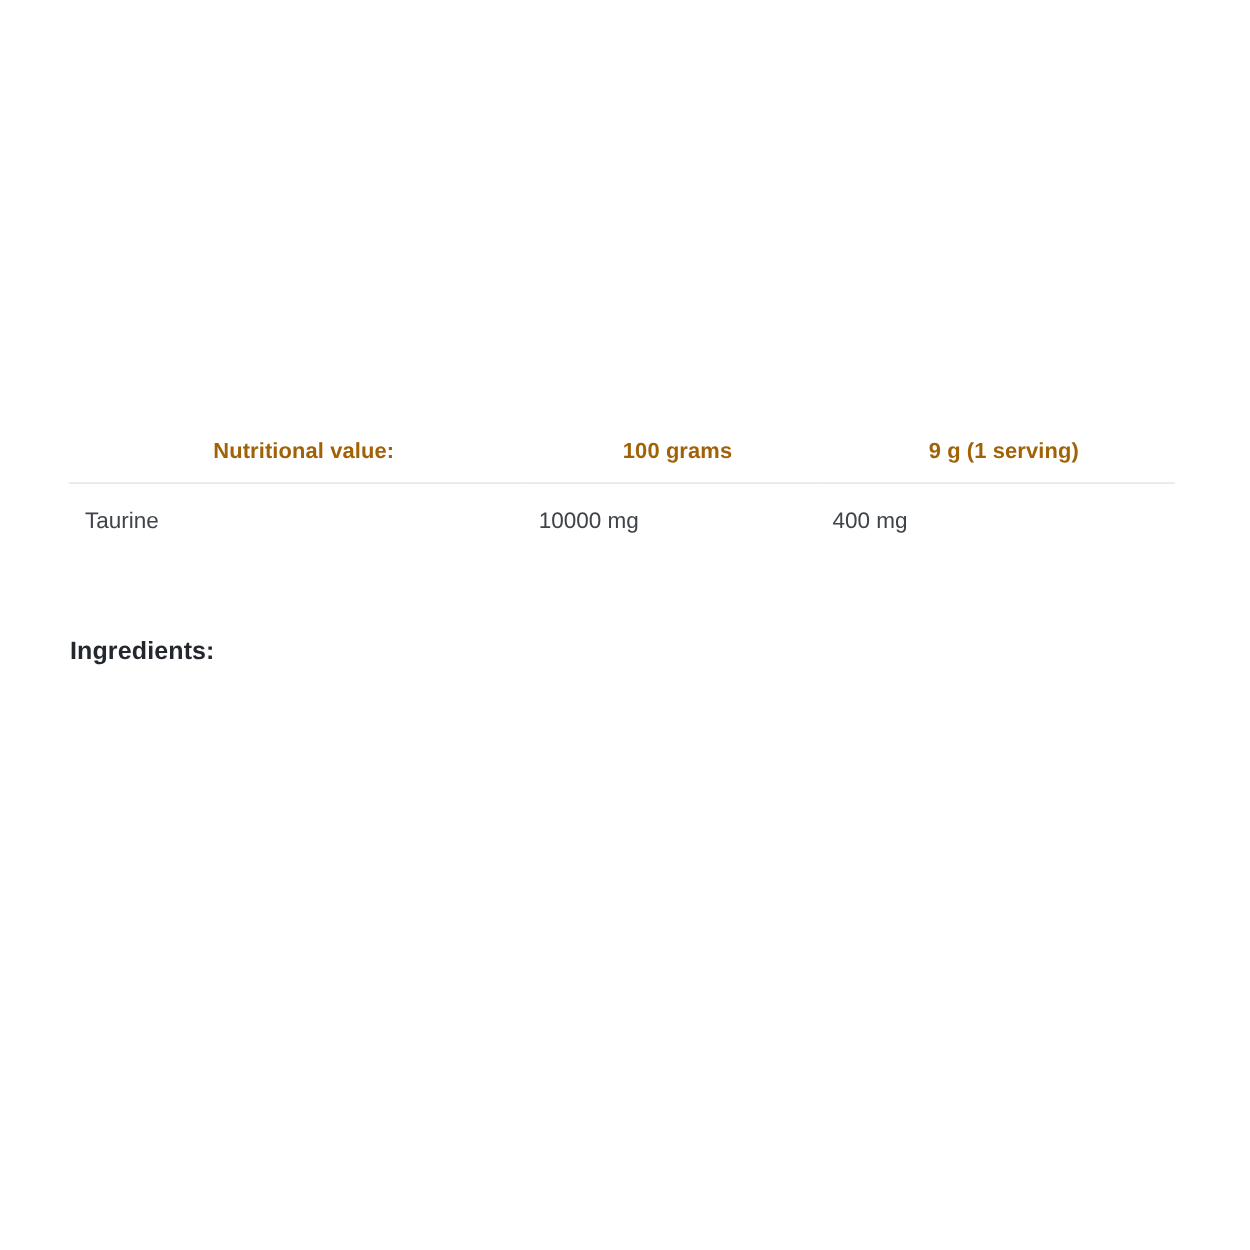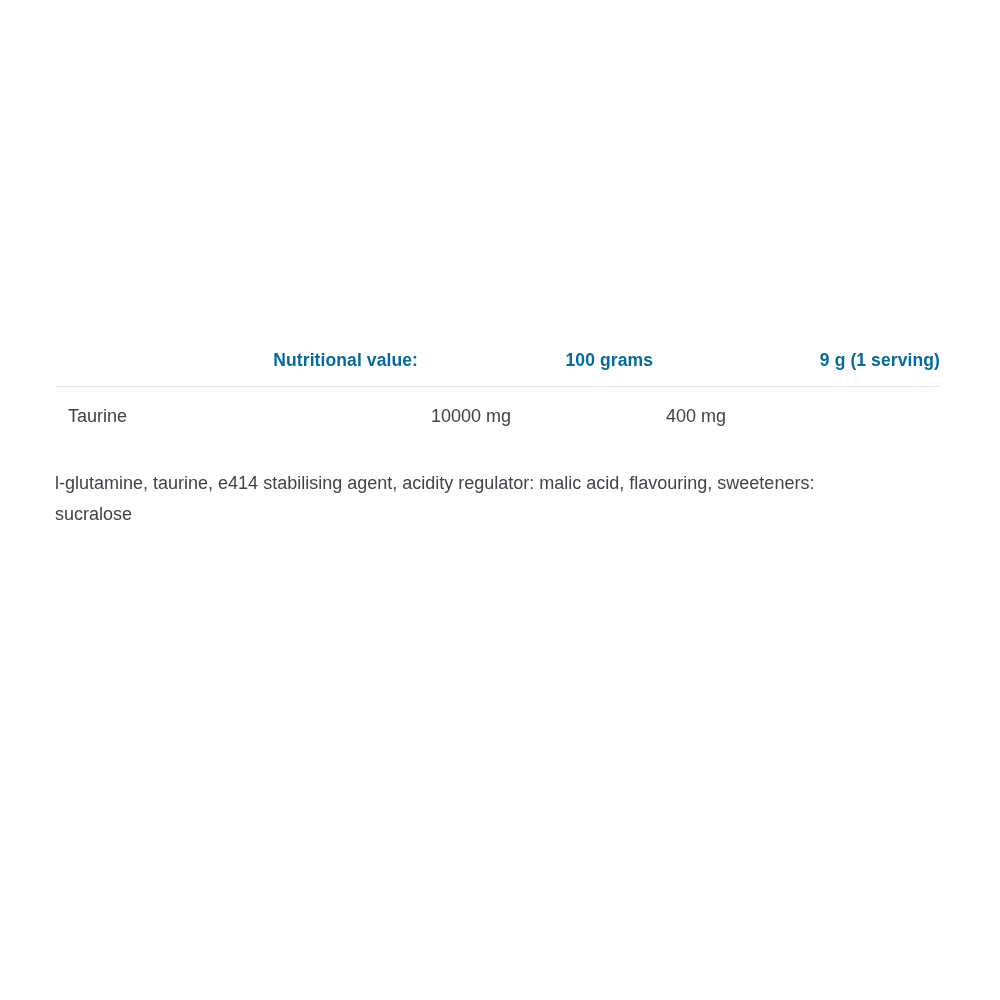--- a/index.html
+++ b/index.html
@@ -24,24 +24,24 @@
   }
   table.nutrition {
     width: 100%;
     border-collapse: collapse;
     table-layout: fixed;
   }
   col.c1 { width: 363px; }
   col.c2 { width: 235px; }
   col.c3 { width: 287px; }
   table.nutrition th {
-    text-align: right;
+    text-align: center;
     font-size: 17.5px;
     font-weight: 700;
-    color: #0369a1;
+    color: #a16207;
     letter-spacing: 0.1px;
     padding: 6px 0 15px 13px;
     border-bottom: 1px solid #e7e7e7;
   }
   table.nutrition td {
     font-size: 18px;
     font-weight: 400;
     color: #3f434a;
     padding: 19px 0 19px 13px;
   }
@@ -86,17 +86,17 @@
       </thead>
       <tbody>
         <tr>
           <td>Taurine</td>
           <td>10000 mg</td>
           <td>400 mg</td>
         </tr>
       </tbody>
     </table>
 
+    <h2 class="ingredients-heading">Ingredients:</h2>
 
-    <p class="ingredients-text">l-glutamine, taurine, e414 stabilising agent, acidity regulator: malic acid, flavouring, sweeteners: sucralose</p>
 
   </div>
 </div>
 
 </body></html>

